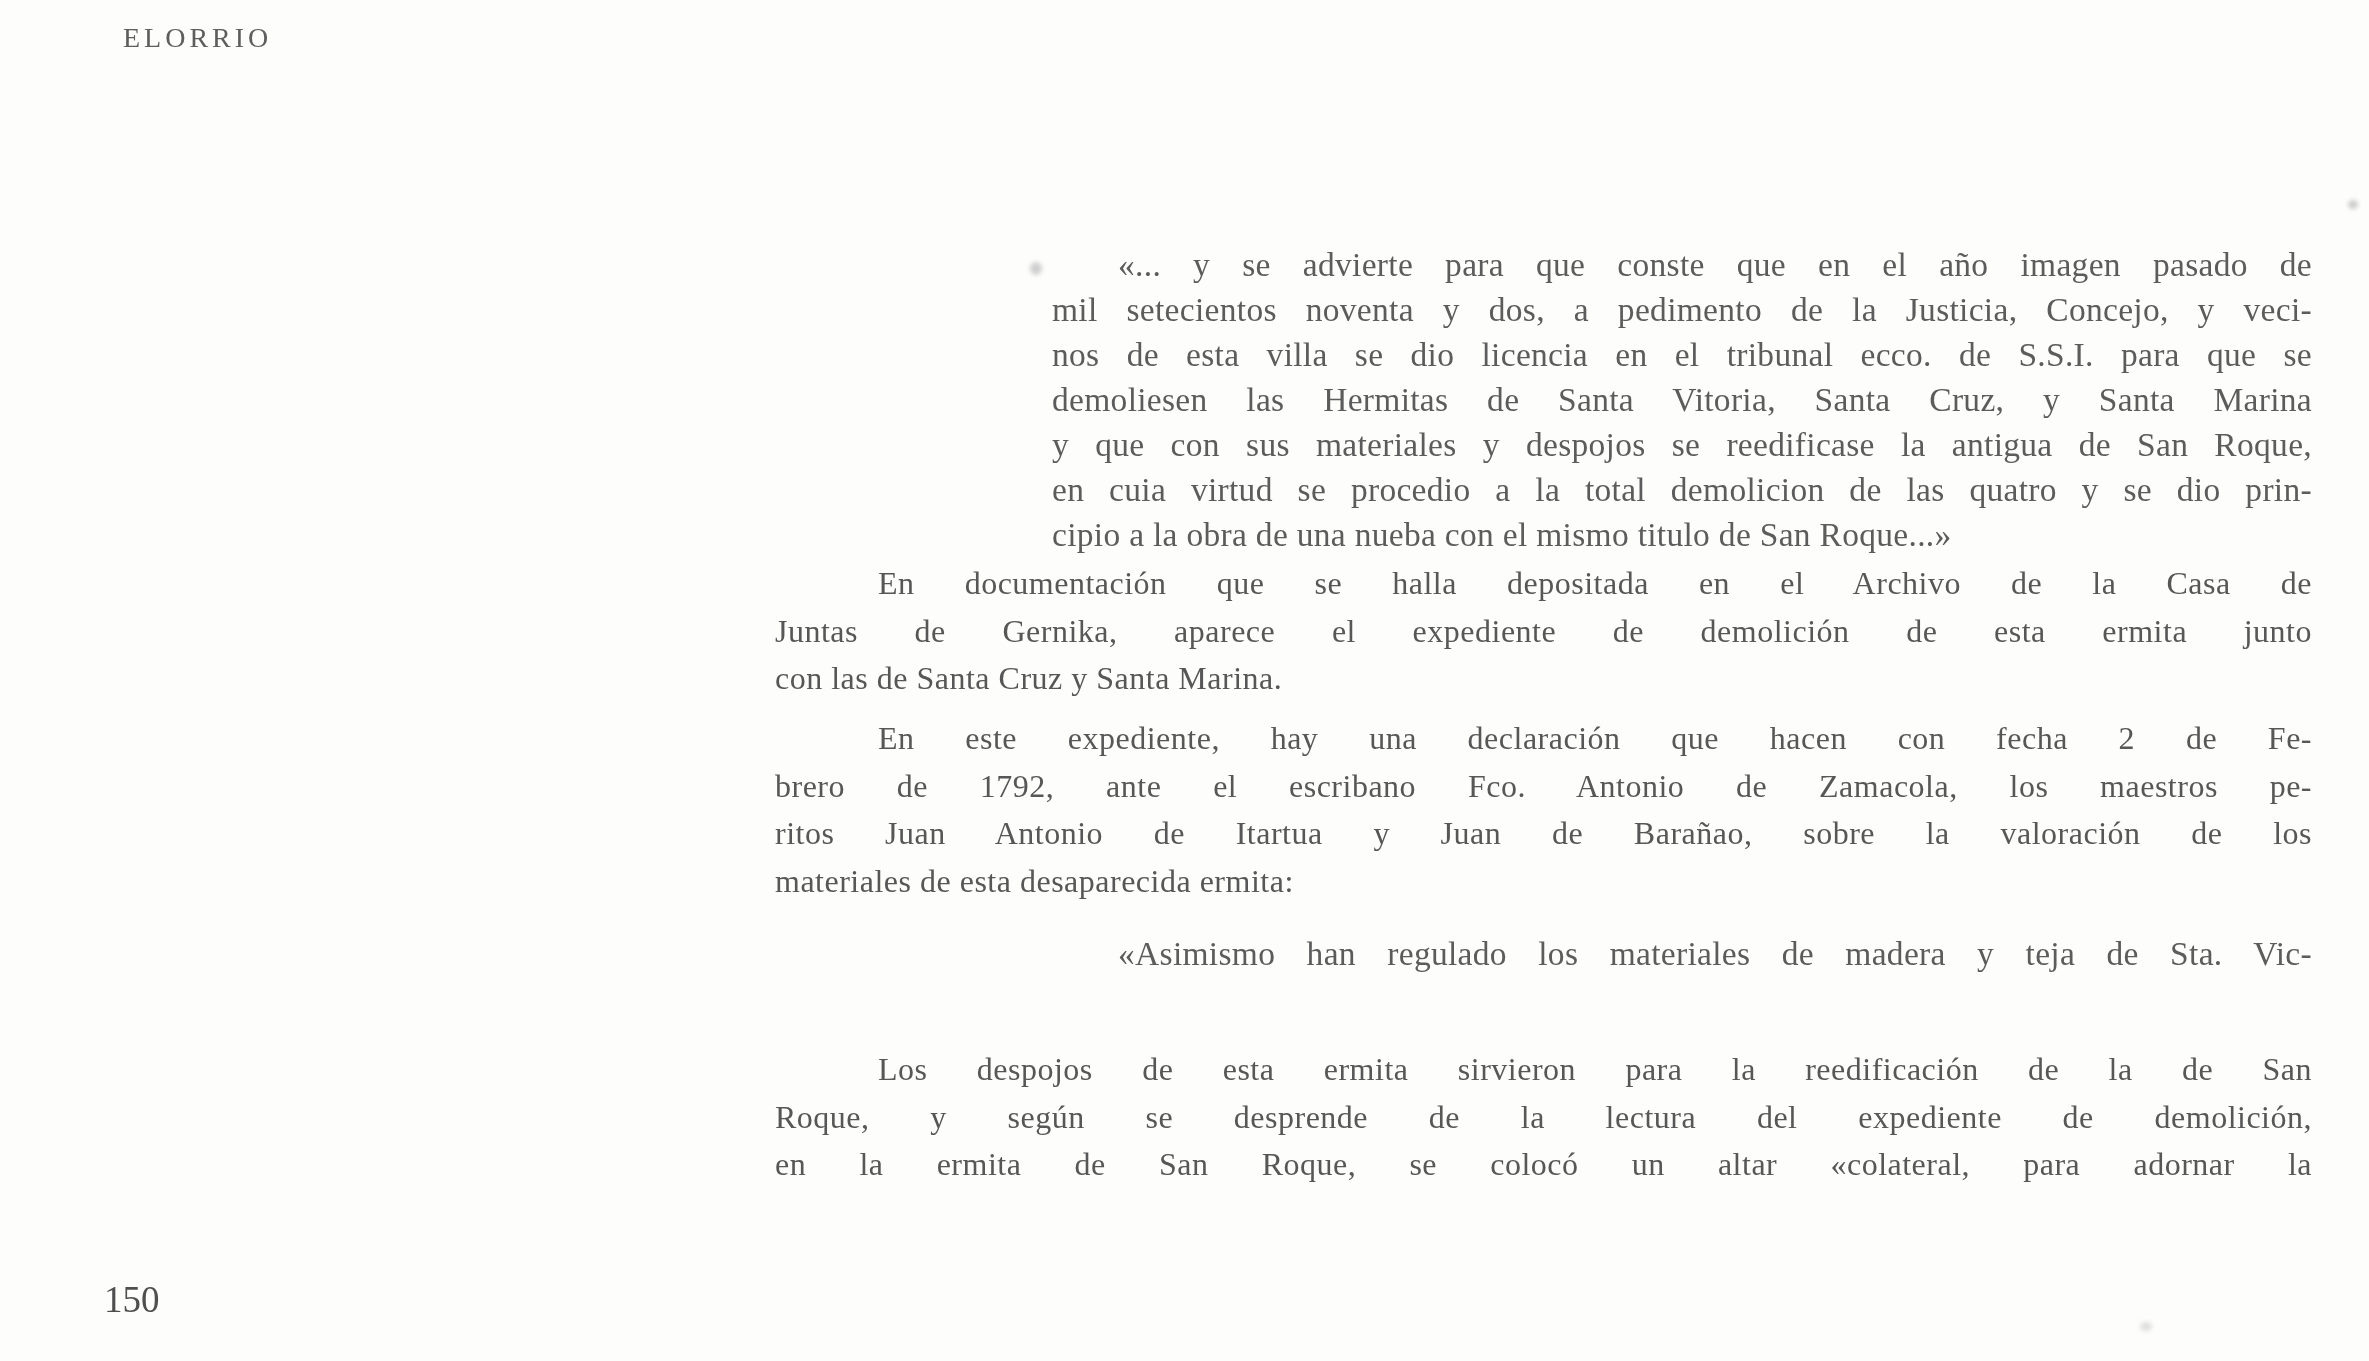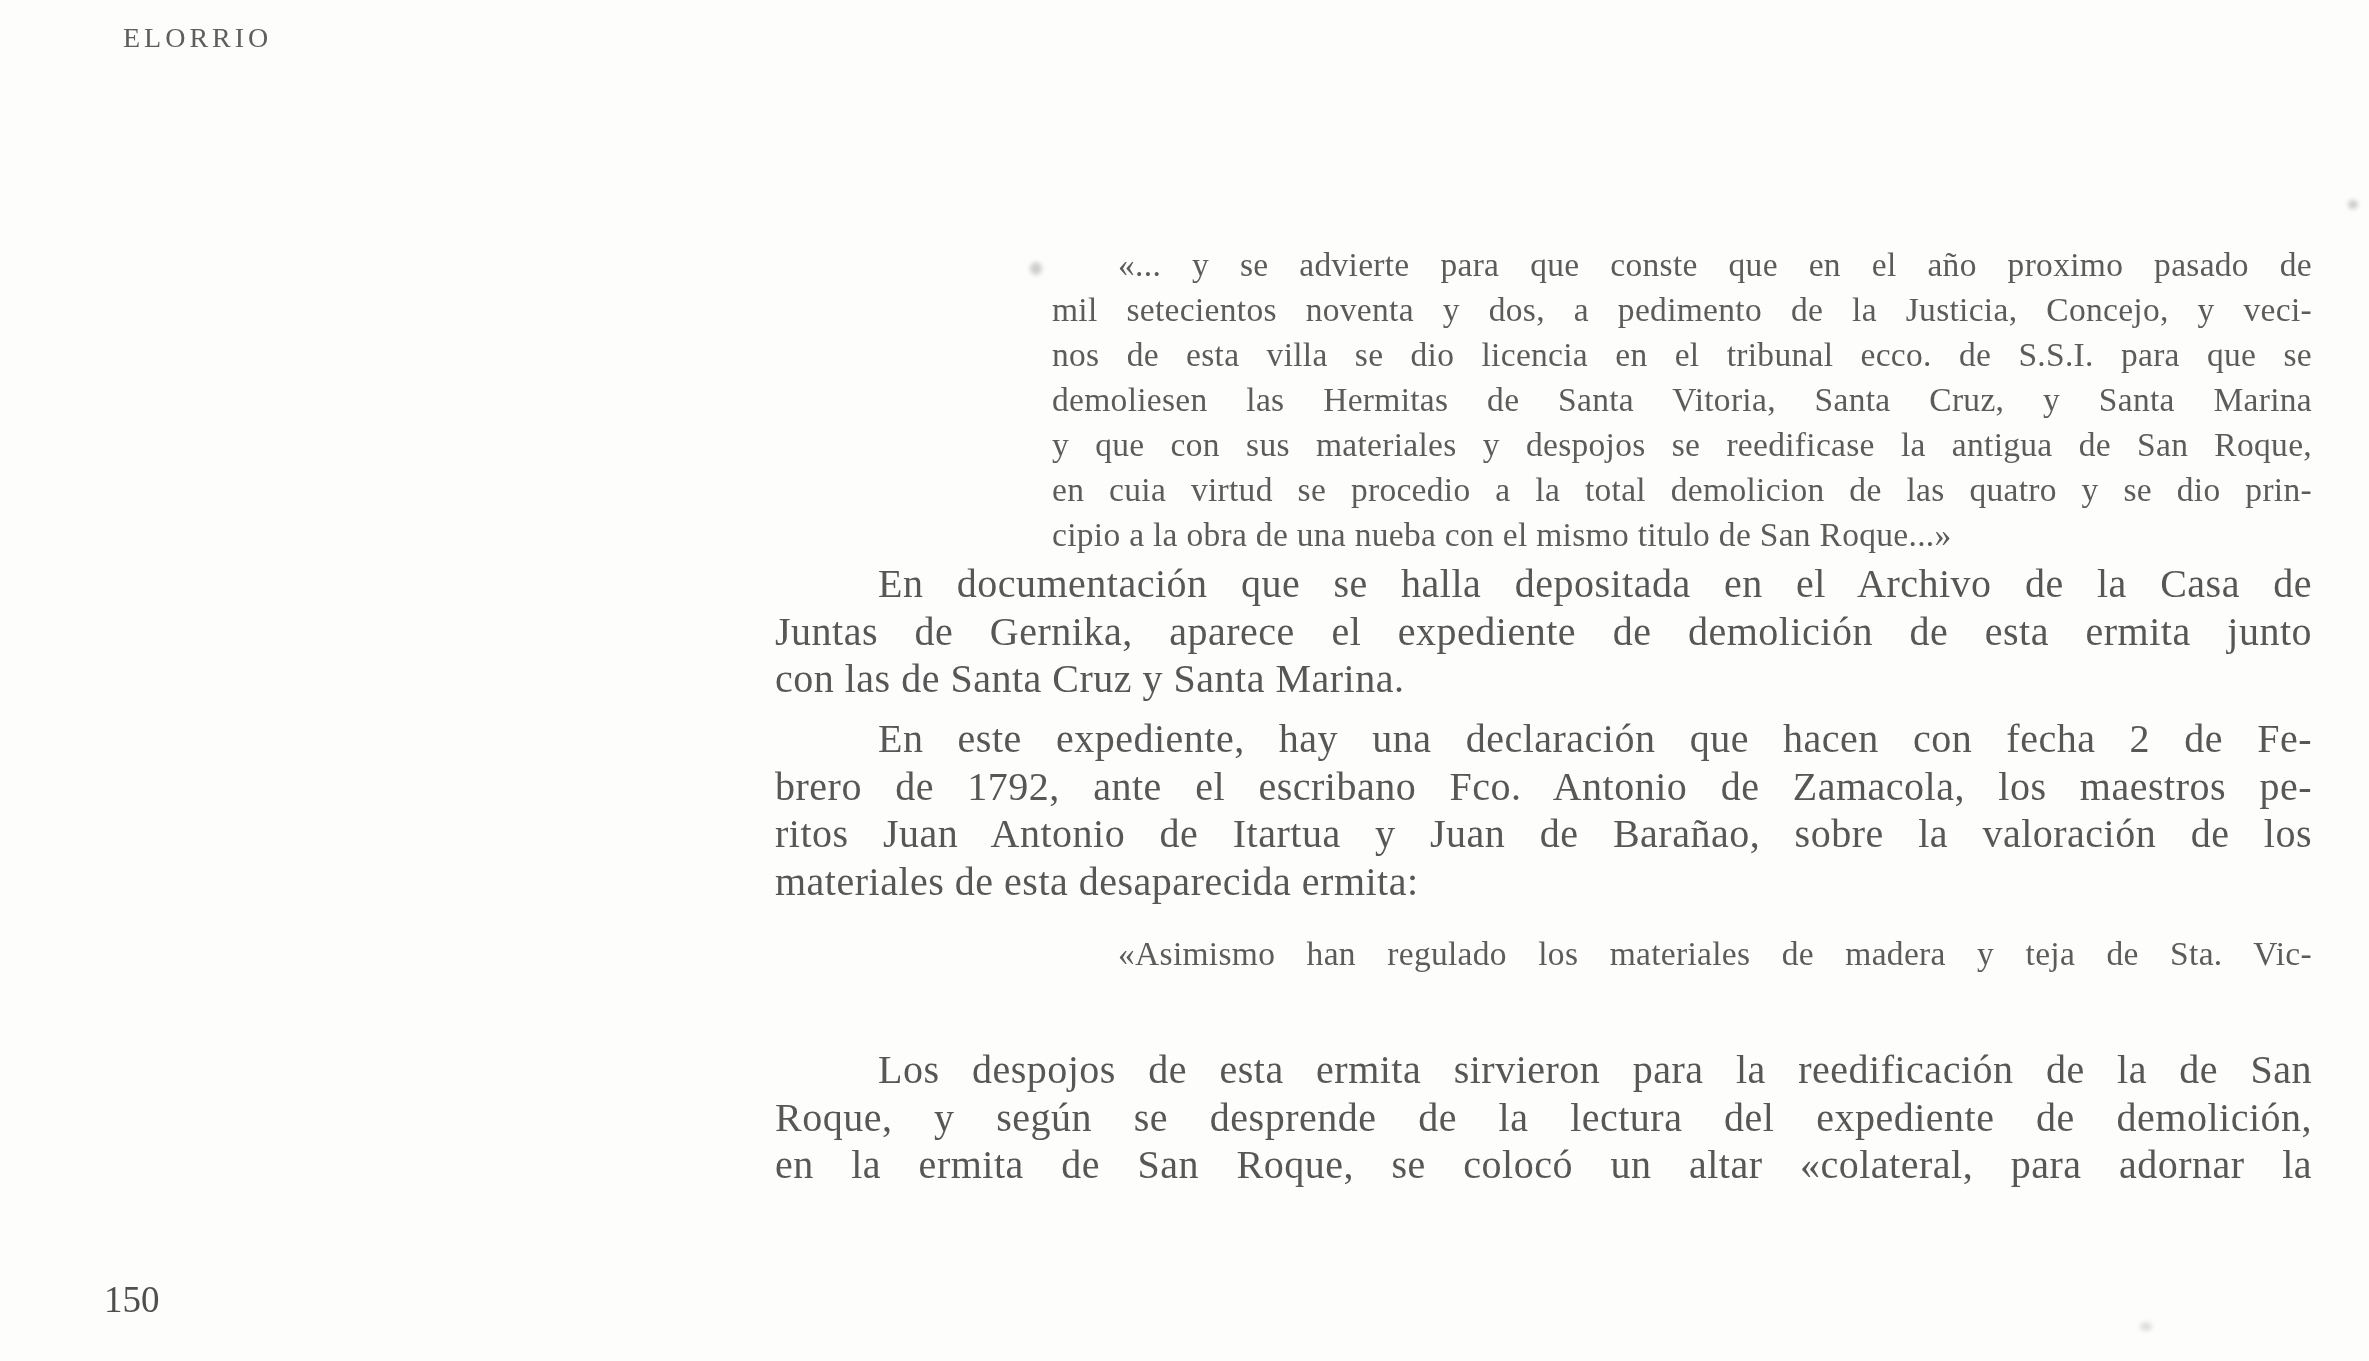--- a/index.html
+++ b/index.html
@@ -23,21 +23,21 @@
     letter-spacing: 4px;
     color: #5e5e5e;
   }
   .text-block {
     position: absolute;
     color: #575757;
   }
   .body-para {
     left: 775px;
     width: 1537px;
-    font-size: 40px;
+    font-size: 32px;
     line-height: 47.5px;
     letter-spacing: 0.5px;
     --indent: 103px;
   }
   .quote-block {
     left: 1052px;
     width: 1260px;
     font-size: 33.5px;
     line-height: 45px;
     letter-spacing: 0.3px;
@@ -75,21 +75,21 @@
 
 <div class="page">
 
   <div class="running-header">ELORRIO</div>
 
   <div class="speck speck-a"></div>
   <div class="speck speck-b"></div>
   <div class="speck speck-c"></div>
 
   <div class="text-block quote-block indent-first" style="top:242px;">
-      <div class="tline">«... y se advierte para que conste que en el año proximo pasado de</div>
+      <div class="tline">«... y se advierte para que conste que en el año imagen pasado de</div>
       <div class="tline">mil setecientos noventa y dos, a pedimento de la Justicia, Concejo, y veci-</div>
       <div class="tline">nos de esta villa se dio licencia en el tribunal ecco. de S.S.I. para que se</div>
       <div class="tline">demoliesen las Hermitas de Santa Vitoria, Santa Cruz, y Santa Marina</div>
       <div class="tline">y que con sus materiales y despojos se reedificase la antigua de San Roque,</div>
       <div class="tline">en cuia virtud se procedio a la total demolicion de las quatro y se dio prin-</div>
       <div class="tline lastline">cipio a la obra de una nueba con el mismo titulo de San Roque...»</div>
     </div>
 
   <div class="text-block body-para indent-first" style="top:560px;">
       <div class="tline">En documentación que se halla depositada en el Archivo de la Casa de</div>

